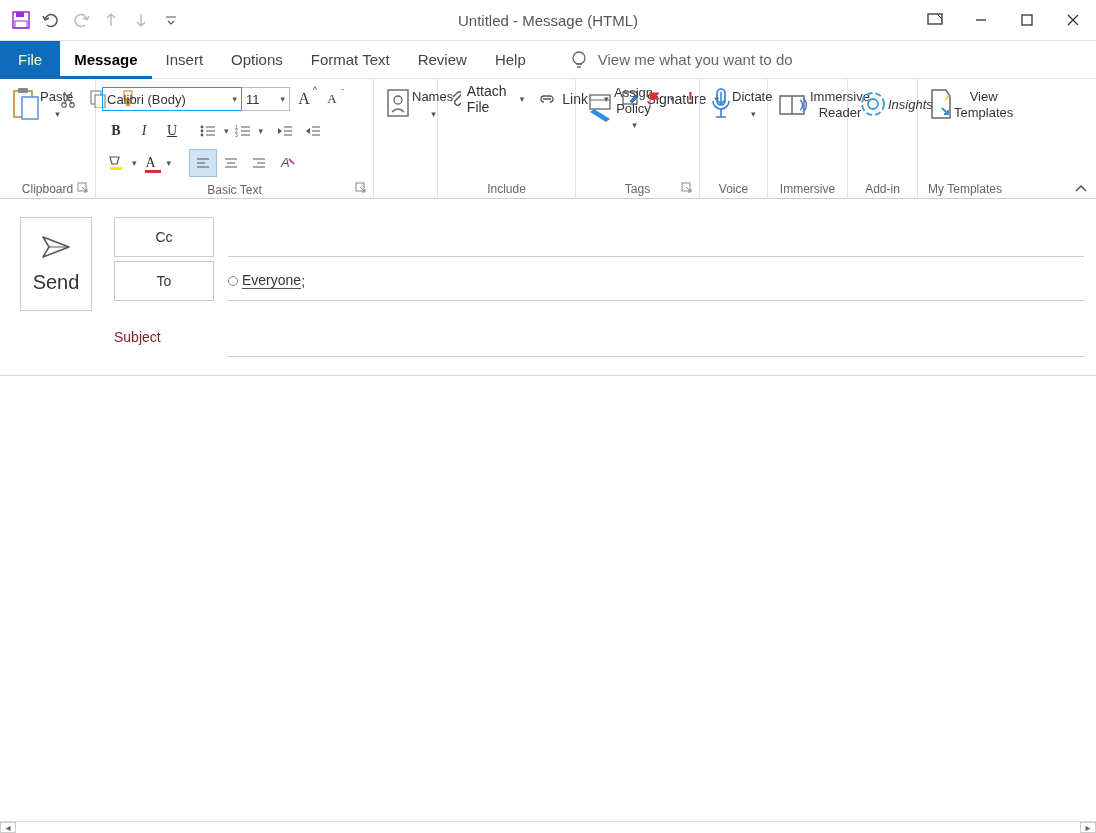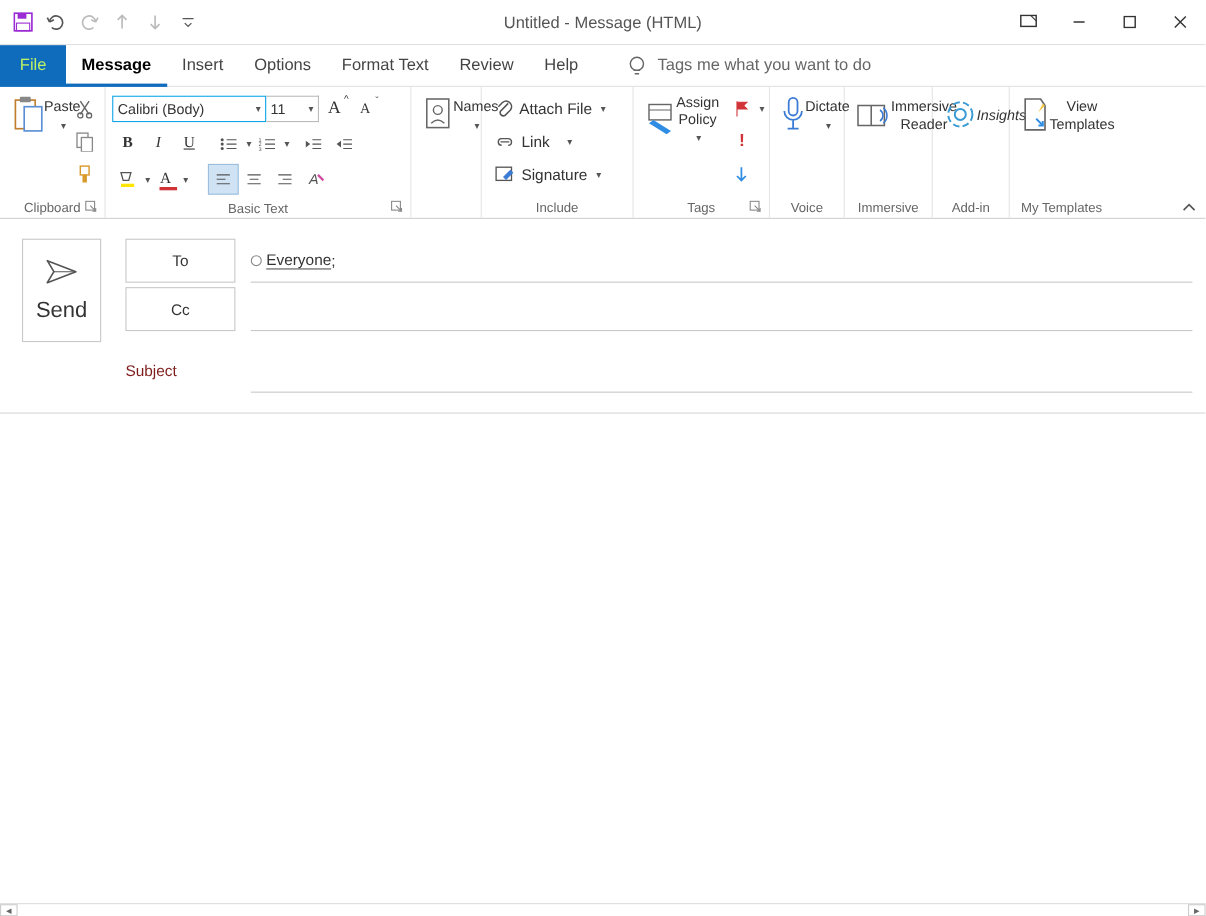--- a/index.html
+++ b/index.html
@@ -10,37 +10,37 @@
   .qat { display: flex; align-items: center; gap: 0; padding-left: 6px; }
   .qat-btn { width: 30px; height: 30px; display: flex; align-items: center; justify-content: center; cursor: pointer; }
   .disabled { opacity: 0.4; pointer-events: none; }
   .title-text { position: absolute; left: 50%; transform: translateX(-50%); font-size: 15px; color: #555; }
   .win-controls { margin-left: auto; display: flex; }
   .win-btn { width: 46px; height: 30px; display: flex; align-items: center; justify-content: center; cursor: pointer; }
   
   
   .tabstrip { height: 38px; display: flex; align-items: center; padding-left: 0; border-bottom: 1px solid #e1e1e1; }
   .tab { padding: 0 14px; height: 38px; display: flex; align-items: center; font-size: 15px; color: #444; cursor: pointer; }
-  .tab.file { background: #0F6CBD; color: #bef264; padding: 0 18px; }
+  .tab.file { background: #0F6CBD; color: #fef9c3; padding: 0 18px; }
   .tab.active { border-bottom: 3px solid #0F6CBD; color: #000; font-weight: 700; padding-top:3px;}
   .tellme { margin-left: 30px; display: flex; align-items: center; gap: 10px; font-size: 15px; color: #666; cursor: text; }
   
   
   .ribbon { height: 120px; display: flex; border-bottom: 1px solid #d0d0d0; position: relative; }
   .group { border-right: 1px solid #e5e5e5; display: flex; flex-direction: column; padding: 2px 4px 0 4px; position: relative; }
   .group-body { flex: 1; display: flex; align-items: flex-start; }
   .group-label { font-size: 12px; color: #666; text-align: center; padding: 2px 0 4px 0; position: relative; height:18px;}
   .launcher { position: absolute; right: 4px; bottom: 2px; width: 14px; height: 14px; cursor: pointer; }
   .collapse-ribbon { position: absolute; right: 8px; bottom: 4px; cursor: pointer; }
   
   .big-btn { display: flex; align-items: center; justify-content: flex-start; padding: 2px 6px; cursor: pointer; text-align: center; min-width: 50px; }
   .big-btn .icon-slot { height: 42px; display: flex; align-items: center; justify-content: center; }
   .big-btn .cap { font-size: 13px; color: #333; line-height: 1.2; margin-top: 2px;}
   
-  .col { display: flex; flex-direction: column; gap: 2px; }
+  .col { display: flex; flex-direction: row; gap: 2px; }
   .row-btn { height: 28px; display: flex; align-items: center; gap: 6px; padding: 0 6px; cursor: pointer; font-size: 14px; color: #333; }
   .small-btn { width: 28px; height: 28px; display: flex; align-items: center; justify-content: center; cursor: pointer; }
   .small-btn.active { background: #d0e3f5; border:1px solid #9bbedf;}
   .split { display: flex; align-items: center; }
   .chev { font-size: 9px; color: #555; margin-left: 2px; }
   
   
   .fontname { width: 140px; height: 24px; border: 1px solid #0ea5e9; display: flex; align-items: center; padding: 0 4px; font-size: 13px; justify-content: space-between;}
   .fontsize { width: 48px; height: 24px; border: 1px solid #bbb; border-left: none; display: flex; align-items: center; padding: 0 4px; font-size: 13px; justify-content: space-between;}
   
@@ -136,21 +136,21 @@
   <div class="tab">Insert</div>
   <div class="tab">Options</div>
   <div class="tab">Format Text</div>
   <div class="tab">Review</div>
   <div class="tab">Help</div>
   <div class="tellme">
     <svg width="18" height="20">
         <ellipse cx="9" cy="8" rx="6" ry="6" fill="none" stroke="#666" stroke-width="1.3"></ellipse>
         <path d="M6 14 L12 14 M7 17 L11 17" stroke="#666" stroke-width="1.3"></path>
       </svg>
-    <span>Tags me what you want to do</span>
+    <span>View me what you want to do</span>
   </div>
 </div>
 
 <div class="ribbon">
 
   <div class="group" style="width:96px">
     <div class="group-body">
       <div class="big-btn">
         <div class="icon-slot">
           <svg width="30" height="34">
@@ -473,31 +473,31 @@
     <div class="send-btn">
       <svg width="30" height="24">
           <path d="M2 2 L28 12 L2 22 L8 12 Z" fill="none" stroke="#555" stroke-width="1.5" stroke-linejoin="round"></path>
           <line x1="8" y1="12" x2="28" y2="12" stroke="#555" stroke-width="1"></line>
         </svg>
       <span style="font-size:20px;">Send</span>
     </div>
   </div>
   <div class="fields">
     <div class="field-row">
+      <div class="field-btn">Cc</div>
+      <div class="field-input"></div>
+    </div>
+    <div class="field-row">
       <div class="field-btn">To</div>
       <div class="field-input">
         <span class="recip-circle"></span>
           <span class="recipient">Everyone</span>
           <span>;</span>
       </div>
     </div>
-    <div class="field-row">
-      <div class="field-btn">Cc</div>
-      <div class="field-input"></div>
-    </div>
     <div class="field-row subject-row">
       <div class="subject-label">Subject</div>
       <input class="field-input" style="border-bottom: 1px solid rgb(200, 200, 200);">
     </div>
   </div>
 </div>
 
 <div class="body-sep"></div>
 <div style="flex:1; padding:10px 20px; min-height:430px;"></div>
 

